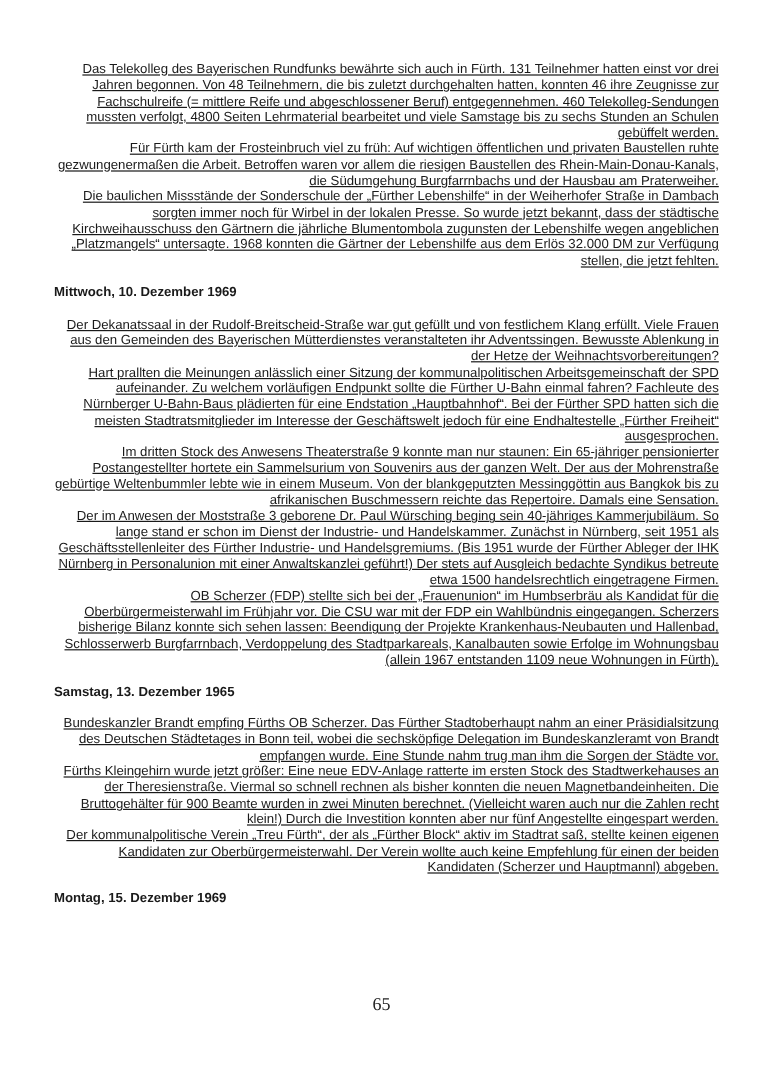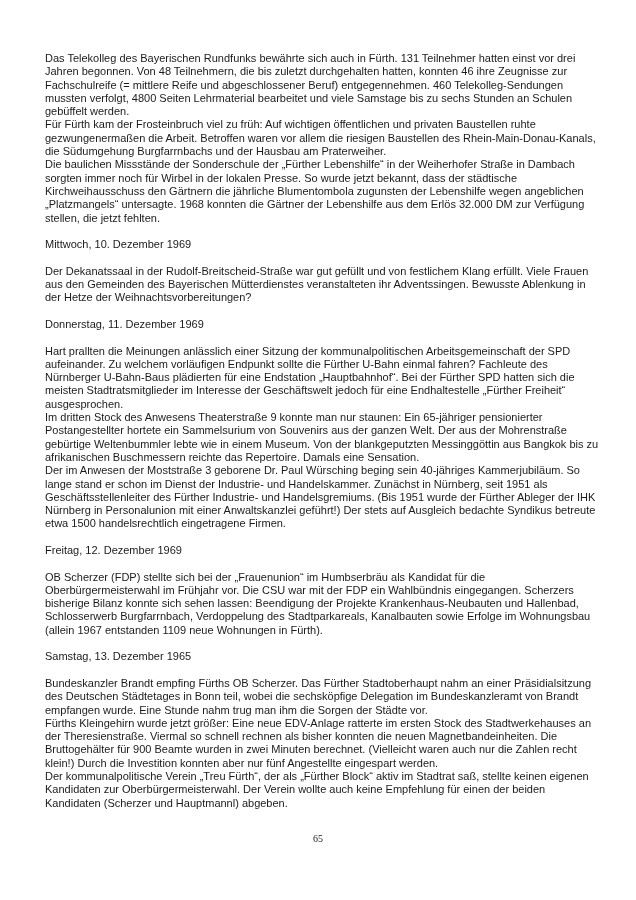--- a/index.html
+++ b/index.html
@@ -19,64 +19,64 @@
     overflow: hidden;
   }
   .text-column {
     position: absolute;
     left: 45px;
     top: 52px;
     width: 554px;
   }
   p.para {
     margin: 0;
-    text-align: left;
+    text-align: right;
+    text-decoration: underline;
   }
   h2.date-heading {
     margin: 13.3px 0;
     font-size: 11px;
     line-height: 13.3px;
-    font-weight: normal;
+    font-weight: bold;
     color: #1a1a1a;
   }
   .page-number {
     position: absolute;
     left: 0;
     right: 0;
     top: 831px;
     text-align: center;
     font-family: "Liberation Serif", serif;
-    font-size: 10px;
+    font-size: 15px;
     line-height: 15px;
     color: #222222;
   }
 </style>
 </head>
 <body>
 
 <div class="page">
   <div class="text-column">
 
     <p class="para">Das Telekolleg des Bayerischen Rundfunks bewährte sich auch in Fürth. 131 Teilnehmer hatten einst vor drei Jahren begonnen. Von 48 Teilnehmern, die bis zuletzt durchgehalten hatten, konnten 46 ihre Zeugnisse zur Fachschulreife (= mittlere Reife und abgeschlossener Beruf) entgegennehmen. 460 Telekolleg-Sendungen mussten verfolgt, 4800 Seiten Lehrmaterial bearbeitet und viele Samstage bis zu sechs Stunden an Schulen gebüffelt werden.</p>
     <p class="para">Für Fürth kam der Frosteinbruch viel zu früh: Auf wichtigen öffentlichen und privaten Baustellen ruhte gezwungenermaßen die Arbeit. Betroffen waren vor allem die riesigen Baustellen des Rhein-Main-Donau-Kanals, die Südumgehung Burgfarrnbachs und der Hausbau am Praterweiher.</p>
     <p class="para">Die baulichen Missstände der Sonderschule der „Fürther Lebenshilfe“ in der Weiherhofer Straße in Dambach sorgten immer noch für Wirbel in der lokalen Presse. So wurde jetzt bekannt, dass der städtische Kirchweihausschuss den Gärtnern die jährliche Blumentombola zugunsten der Lebenshilfe wegen angeblichen „Platzmangels“ untersagte. 1968 konnten die Gärtner der Lebenshilfe aus dem Erlös 32.000 DM zur Verfügung stellen, die jetzt fehlten.</p>
 
     <h2 class="date-heading">Mittwoch, 10. Dezember 1969</h2>
     <p class="para">Der Dekanatssaal in der Rudolf-Breitscheid-Straße war gut gefüllt und von festlichem Klang erfüllt. Viele Frauen aus den Gemeinden des Bayerischen Mütterdienstes veranstalteten ihr Adventssingen. Bewusste Ablenkung in der Hetze der Weihnachtsvorbereitungen?</p>
 
-    <h2 class="date-heading">Donnerstag, 11. Dezember 1969</h2>
     <p class="para">Hart prallten die Meinungen anlässlich einer Sitzung der kommunalpolitischen Arbeitsgemeinschaft der SPD aufeinander. Zu welchem vorläufigen Endpunkt sollte die Fürther U-Bahn einmal fahren? Fachleute des Nürnberger U-Bahn-Baus plädierten für eine Endstation „Hauptbahnhof“. Bei der Fürther SPD hatten sich die meisten Stadtratsmitglieder im Interesse der Geschäftswelt jedoch für eine Endhaltestelle „Fürther Freiheit“ ausgesprochen.</p>
     <p class="para">Im dritten Stock des Anwesens Theaterstraße 9 konnte man nur staunen: Ein 65-jähriger pensionierter Postangestellter hortete ein Sammelsurium von Souvenirs aus der ganzen Welt. Der aus der Mohrenstraße gebürtige Weltenbummler lebte wie in einem Museum. Von der blankgeputzten Messinggöttin aus Bangkok bis zu afrikanischen Buschmessern reichte das Repertoire. Damals eine Sensation.</p>
     <p class="para">Der im Anwesen der Moststraße 3 geborene Dr. Paul Würsching beging sein 40-jähriges Kammerjubiläum. So lange stand er schon im Dienst der Industrie- und Handelskammer. Zunächst in Nürnberg, seit 1951 als Geschäftsstellenleiter des Fürther Industrie- und Handelsgremiums. (Bis 1951 wurde der Fürther Ableger der IHK Nürnberg in Personalunion mit einer Anwaltskanzlei geführt!) Der stets auf Ausgleich bedachte Syndikus betreute etwa 1500 handelsrechtlich eingetragene Firmen.</p>
 
-    <h2 class="date-heading">Freitag, 12. Dezember 1969</h2>
     <p class="para">OB Scherzer (FDP) stellte sich bei der „Frauenunion“ im Humbserbräu als Kandidat für die Oberbürgermeisterwahl im Frühjahr vor. Die CSU war mit der FDP ein Wahlbündnis eingegangen. Scherzers bisherige Bilanz konnte sich sehen lassen: Beendigung der Projekte Krankenhaus-Neubauten und Hallenbad, Schlosserwerb Burgfarrnbach, Verdoppelung des Stadtparkareals, Kanalbauten sowie Erfolge im Wohnungsbau (allein 1967 entstanden 1109 neue Wohnungen in Fürth).</p>
 
     <h2 class="date-heading">Samstag, 13. Dezember 1965</h2>
     <p class="para">Bundeskanzler Brandt empfing Fürths OB Scherzer. Das Fürther Stadtoberhaupt nahm an einer Präsidialsitzung des Deutschen Städtetages in Bonn teil, wobei die sechsköpfige Delegation im Bundeskanzleramt von Brandt empfangen wurde. Eine Stunde nahm trug man ihm die Sorgen der Städte vor.</p>
     <p class="para">Fürths Kleingehirn wurde jetzt größer: Eine neue EDV-Anlage ratterte im ersten Stock des Stadtwerkehauses an der Theresienstraße. Viermal so schnell rechnen als bisher konnten die neuen Magnetbandeinheiten. Die Bruttogehälter für 900 Beamte wurden in zwei Minuten berechnet. (Vielleicht waren auch nur die Zahlen recht klein!) Durch die Investition konnten aber nur fünf Angestellte eingespart werden.</p>
     <p class="para">Der kommunalpolitische Verein „Treu Fürth“, der als „Fürther Block“ aktiv im Stadtrat saß, stellte keinen eigenen Kandidaten zur Oberbürgermeisterwahl. Der Verein wollte auch keine Empfehlung für einen der beiden Kandidaten (Scherzer und Hauptmannl) abgeben.</p>
 
+    <h2 class="date-heading">Montag, 15. Dezember 1969</h2>
 
   </div>
 
   <div class="page-number">65</div>
 </div>
 
 </body></html>

